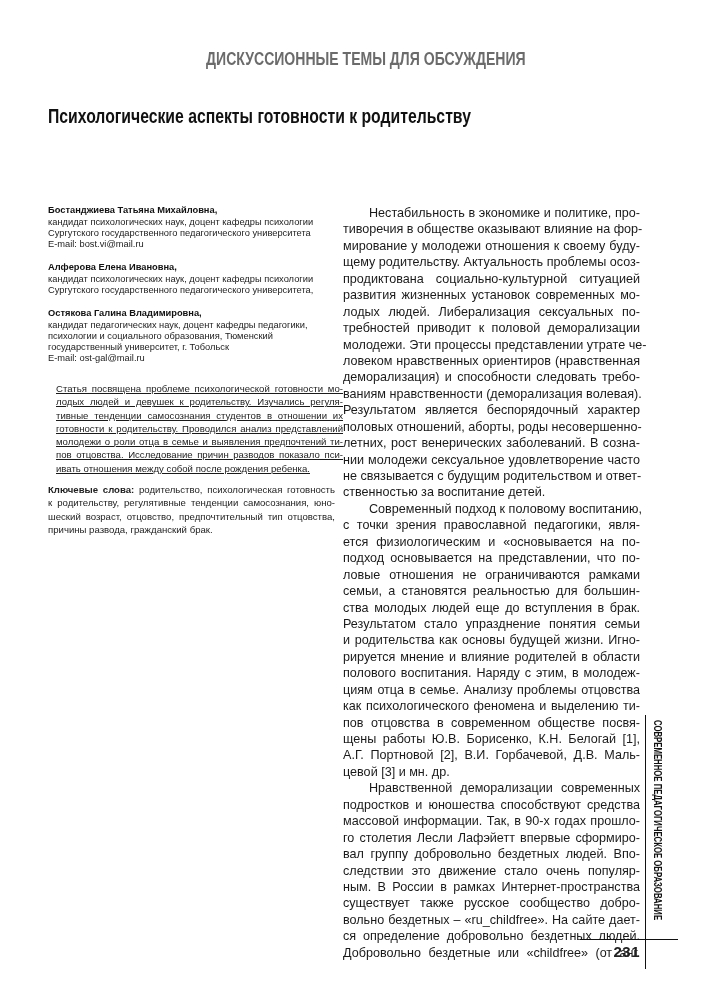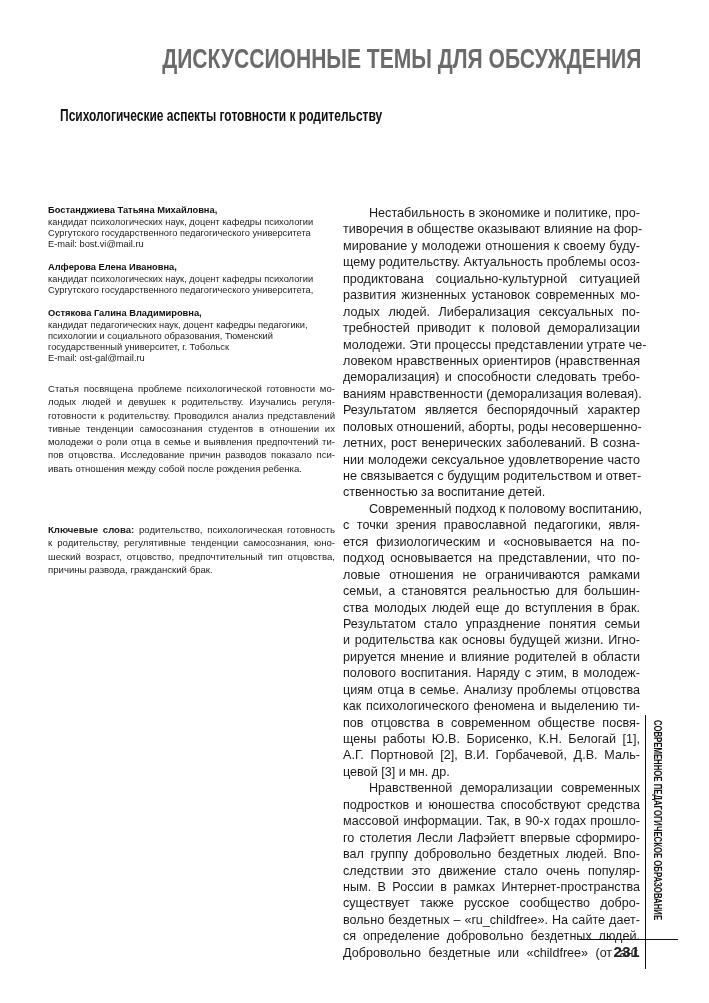--- a/index.html
+++ b/index.html
@@ -1,40 +1,40 @@
 <!DOCTYPE html>
 <html><head>
 <meta charset="utf-8">
 <style>
   html, body { margin: 0; padding: 0; background: #ffffff; }
   body { width: 709px; height: 1003px; position: relative; overflow: hidden; font-family: "Liberation Sans", sans-serif; color: #1a1a1a; }
 
   .section-header {
-    position: absolute; left: 0; top: 44px; width: 641px; text-align: right;
-    font-family: "Liberation Sans", sans-serif; font-weight: bold; font-size: 27px;
+    position: absolute; left: 0; top: 44px; width: 641px; text-align: center;
+    font-family: "Liberation Sans", sans-serif; font-weight: bold; font-size: 18px;
     color: #6b6b6b; letter-spacing: 0px; line-height: 30px;
   }
   .section-header span { display: inline-block; transform: scaleX(0.78); transform-origin: right center; white-space: nowrap; }
 
   .article-title {
     position: absolute; left: 48px; top: 102px; white-space: nowrap;
-    font-family: "Liberation Sans", sans-serif; font-weight: bold; font-size: 16px; line-height: 28px; color: #111; margin-left: 12px;
+    font-family: "Liberation Sans", sans-serif; font-weight: bold; font-size: 21px; line-height: 28px; color: #111;
   }
   .article-title span { display: inline-block; transform: scaleX(0.75); transform-origin: left center; }
 
   .left-col { position: absolute; left: 48px; top: 203px; width: 290px; }
   .author { margin-bottom: 10px; }
   .author-name { font-weight: bold; font-size: 9.3px; line-height: 14px; color: #111; white-space: nowrap; }
   .author-line { font-size: 9.3px; line-height: 11px; color: #222; white-space: nowrap; }
 
-  .abstract { position: absolute; left: 48px; top: 382px; width: 287px; }
+  .abstract { position: absolute; left: 56px; top: 382px; width: 287px; text-decoration: underline; }
   .abs-line { font-size: 9.6px; line-height: 13.3px; color: #222; text-align: justify; text-align-last: justify; white-space: nowrap; height: 13.3px; overflow: visible; }
   .abs-line.last { text-align-last: left; }
 
-  .keywords { position: absolute; left: 48px; top: 483px; width: 287px; margin-top: 40px; }
+  .keywords { position: absolute; left: 48px; top: 483px; width: 287px; }
   .kw-label { font-weight: bold; }
 
   .right-col { position: absolute; left: 343px; top: 205px; width: 297px; }
   .body-line { font-size: 12.6px; line-height: 16.45px; height: 16.45px; color: #1a1a1a; text-align: justify; text-align-last: justify; white-space: nowrap; }
   .body-line.indent { padding-left: 26px; }
   .body-line.last { text-align-last: left; }
 
   .vline { position: absolute; left: 645px; top: 715px; width: 1px; height: 254px; background: #111; }
   .hline { position: absolute; left: 580px; top: 939px; width: 98px; height: 1px; background: #111; }
 
@@ -78,22 +78,22 @@
     <div class="author-line">кандидат педагогических наук, доцент кафедры педагогики,</div>
     <div class="author-line">психологии и социального образования, Тюменский</div>
     <div class="author-line">государственный университет, г. Тобольск</div>
     <div class="author-line">E-mail: ost-gal@mail.ru</div>
   </div>
 </div>
 
 <div class="abstract">
   <div class="abs-line">Статья посвящена проблеме психологической готовности мо-</div>
   <div class="abs-line">лодых людей и девушек к родительству. Изучались регуля-</div>
+  <div class="abs-line">тивные тенденции самосознания студентов в отношении их</div>
   <div class="abs-line">готовности к родительству. Проводился анализ представлений</div>
-  <div class="abs-line">тивные тенденции самосознания студентов в отношении их</div>
   <div class="abs-line">молодежи о роли отца в семье и выявления предпочтений ти-</div>
   <div class="abs-line">пов отцовства. Исследование причин разводов показало пси-</div>
   <div class="abs-line last">ивать отношения между собой после рождения ребенка.</div>
 </div>
 
 <div class="keywords">
   <div class="abs-line"><span class="kw-label">Ключевые слова:</span><span> родительство, психологическая готовность</span></div>
   <div class="abs-line">к родительству, регулятивные тенденции самосознания, юно-</div>
   <div class="abs-line">шеский возраст, отцовство, предпочтительный тип отцовства,</div>
   <div class="abs-line last">причины развода, гражданский брак.</div>

